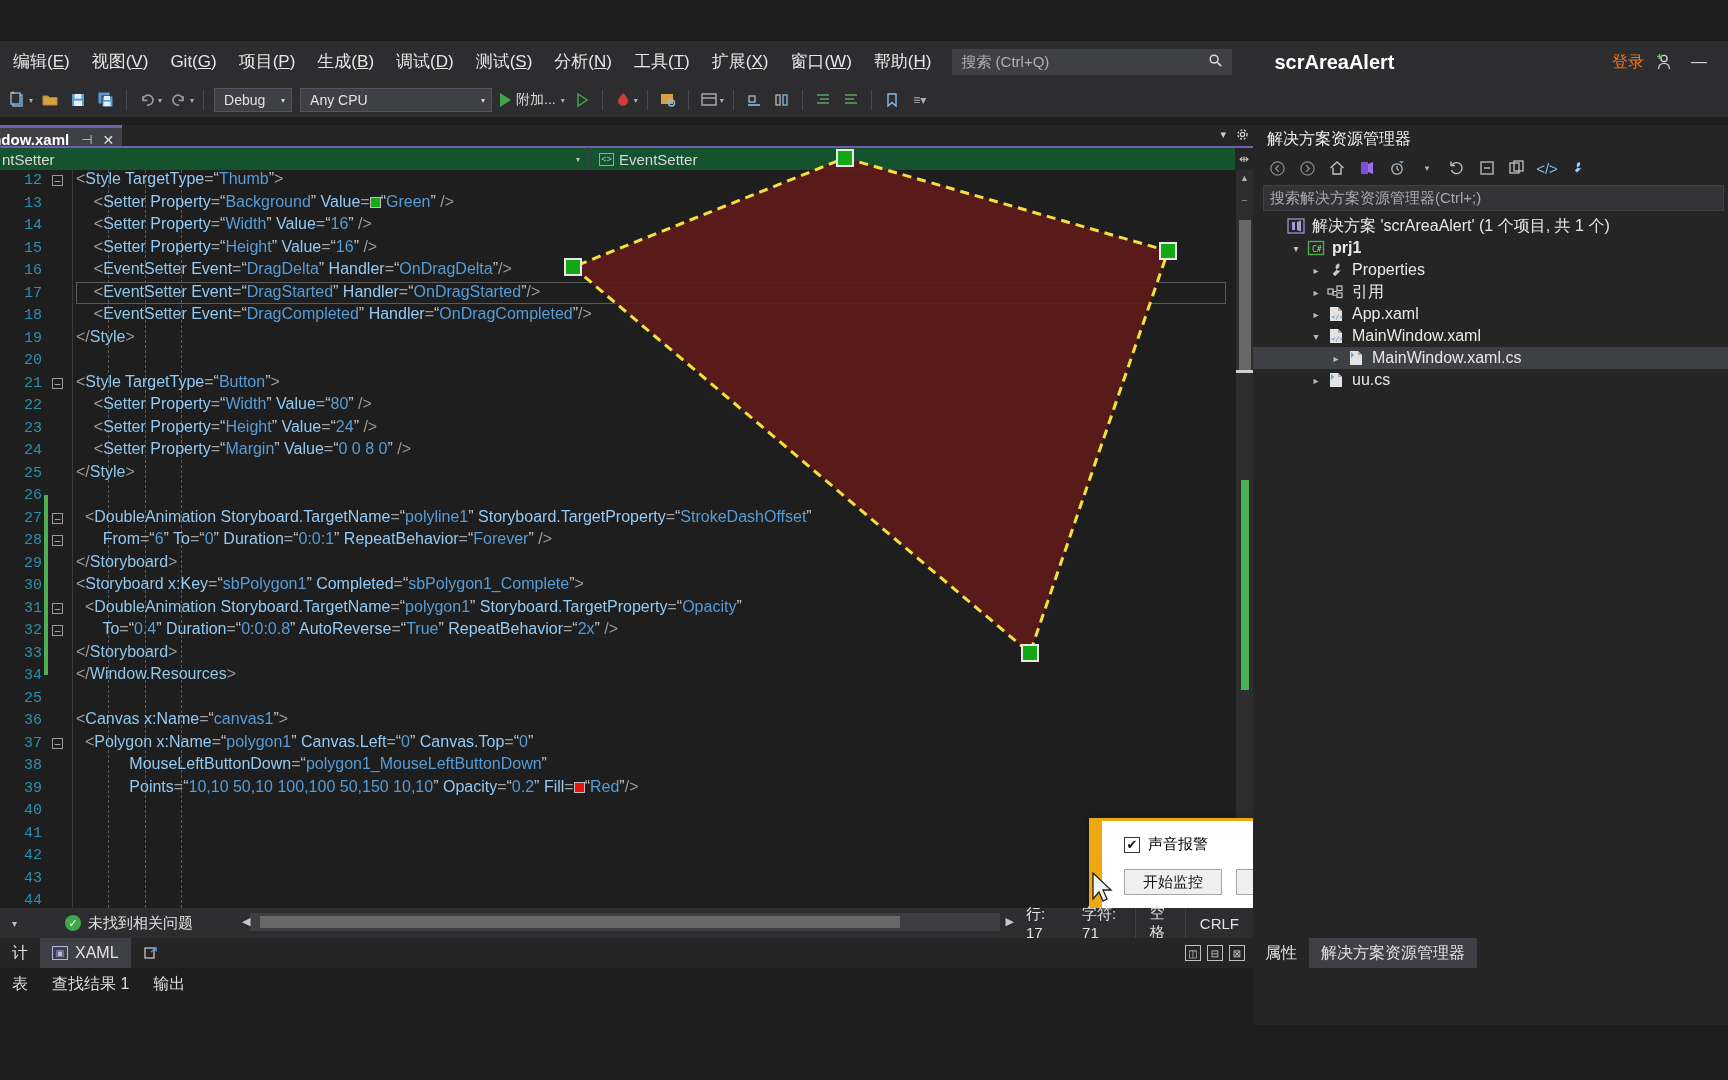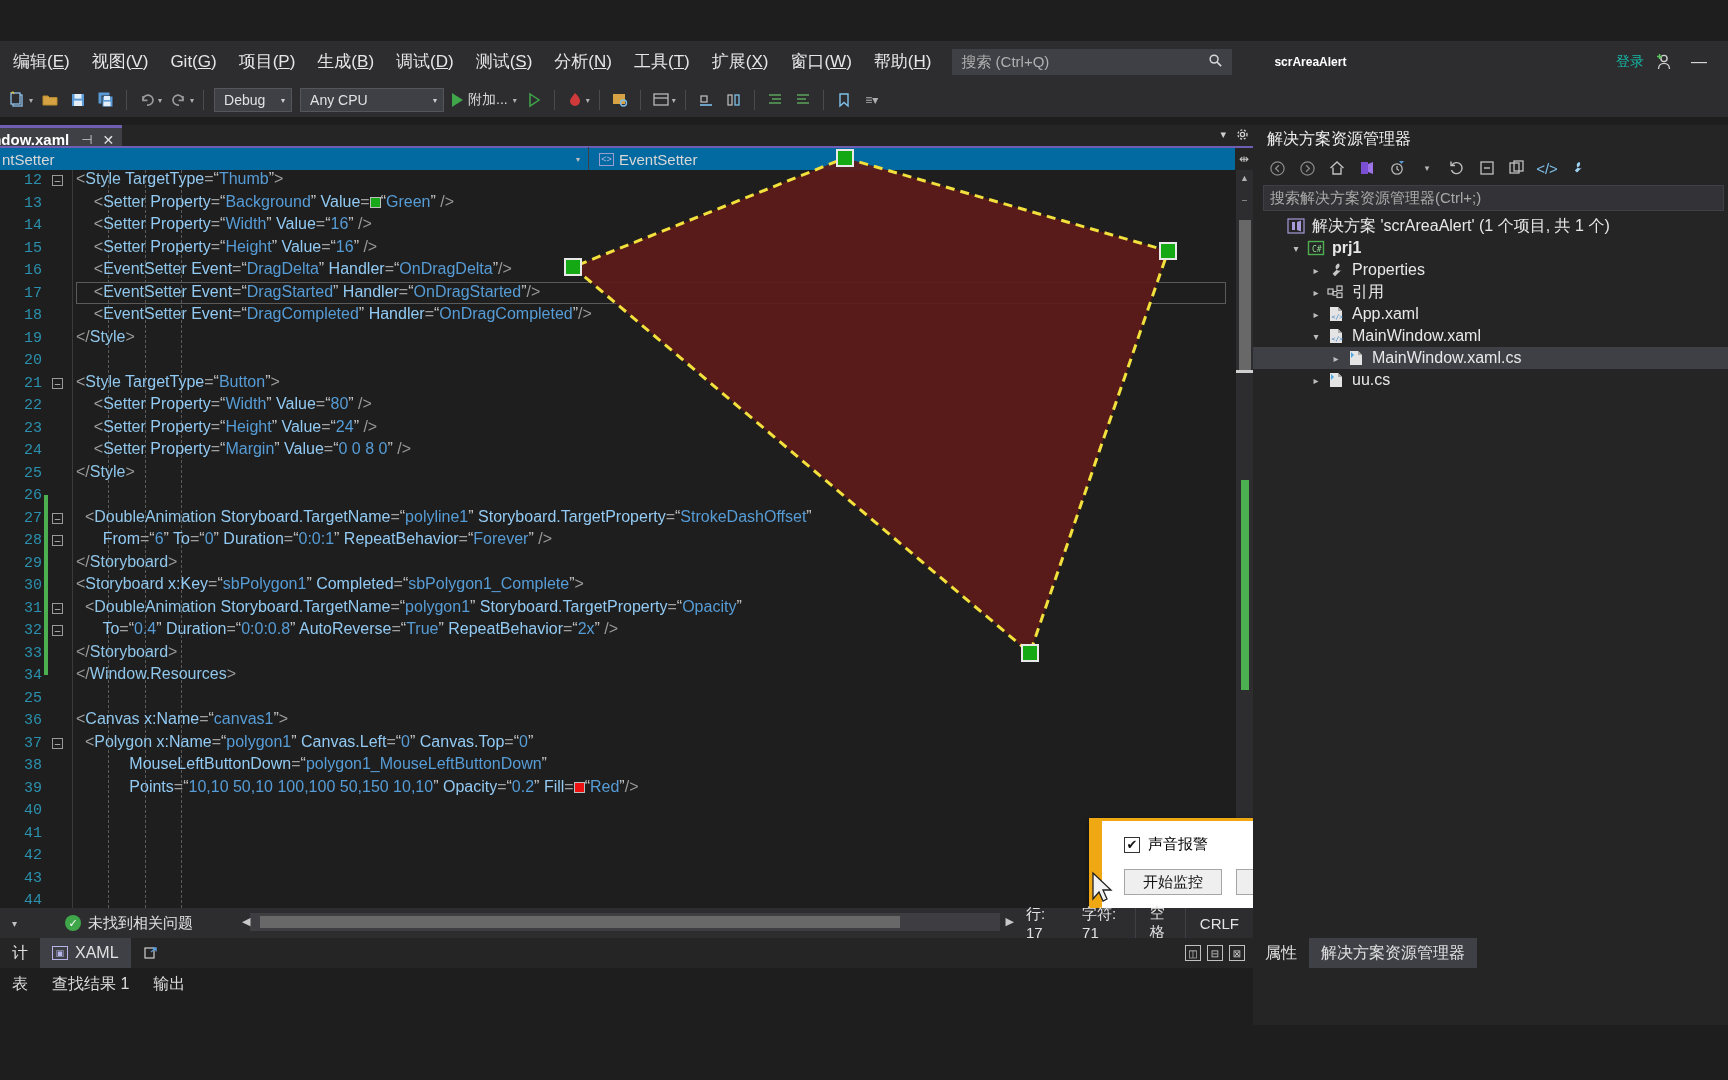--- a/index.html
+++ b/index.html
@@ -24,25 +24,25 @@
   }
   .menu-item u{ text-decoration:underline; }
   .searchbox{
     width:280px; height:26px; background:#3f3f46; border:1px solid #3f3f46;
     margin-left:10px; display:flex; align-items:center; padding:0 8px;
     color:#b0b0b0; font-size:15px; position:relative;
   }
   .searchbox .ph{ flex:1; }
   .searchbox .mag{ color:#d0d0d0; font-size:15px; }
   .solname{
-    margin-left:42px; font-size:12px; font-weight:bold; color:#ffffff;
+    margin-left:42px; font-size:20px; font-weight:bold; color:#ffffff;
     white-space:nowrap;
   }
   .tb-right{ margin-left:auto; display:flex; align-items:center; height:42px; padding-right:6px;}
-  .login{ font-size:14px; color:#14b8a6; padding:0 6px;}
+  .login{ font-size:16px; color:#f97316; padding:0 6px;}
   .adduser{ width:26px;height:26px; display:flex;align-items:center;justify-content:center;}
   .winbtn{ width:46px;height:42px; display:flex;align-items:center;justify-content:center;
     color:#dcdcdc; font-size:16px;}
 
   
   .toolbar{
     position:absolute; left:0; top:42px; width:1728px; height:34px;
     background:#2d2d30; display:flex; align-items:center; padding-left:4px;
   }
   .tb-ico{ width:26px;height:26px;display:flex;align-items:center;justify-content:center;
@@ -50,21 +50,21 @@
   .tb-sep{ width:1px;height:20px;background:#4a4a4f; margin:0 6px;}
   .tb-caret{ font-size:8px; color:#b0b0b0; margin-left:-3px; margin-right:3px;}
   .combo{
     height:24px; background:#3f3f46; border:1px solid #55555c; color:#e2e2e2;
     font-size:14px; display:flex; align-items:center; padding:0 6px 0 9px;
     margin:0 4px; position:relative;
   }
   .combo .cv{ flex:1; }
   .combo .ca{ font-size:8px; color:#cfcfcf; margin-left:10px;}
   .combo.debug{ width:78px; }
-  .combo.cpu{ width:144px; }
+  .combo.cpu{ width:192px; }
   .playrun{ display:flex; align-items:center; color:#d8d8d8; font-size:14px; margin-left:4px;}
   .tri{ width:0;height:0;border-left:11px solid #3fa64a;border-top:7px solid transparent;
         border-bottom:7px solid transparent; margin-right:5px;}
 
   
   .tabstrip{
     position:absolute; left:0; top:84px; width:1253px; height:26px;
     background:#252526;
   }
   .ed-tab{
@@ -73,21 +73,21 @@
     padding:0 8px 0 14px; font-size:15px; color:#ffffff; font-weight:bold;
   }
   .ed-tab .pin{ margin-left:12px; font-size:13px; color:#cfcfcf; font-weight:normal;}
   .ed-tab .x{ margin-left:10px; font-size:14px; color:#e0e0e0; font-weight:normal;}
   .tabstrip .rightgrp{ position:absolute; right:4px; top:3px; display:flex; gap:10px;
     color:#cfcfcf; font-size:11px;}
 
   
   .navbar{
     position:absolute; left:0; top:105px; width:1253px; height:24px;
-    background:#0369a1; border-top:2px solid #6f5fb3;
+    background:#14532d; border-top:2px solid #6f5fb3;
     display:flex; align-items:center; font-size:15px; color:#d8d8d8;
   }
   .nav-left{ width:588px; display:flex; align-items:center; padding-left:2px; height:24px;}
   .nav-right{ flex:1; display:flex; align-items:center; padding-left:10px; height:24px;
      border-left:1px solid #3f3f46;}
   .nav-caret{ margin-left:auto; margin-right:8px; font-size:8px; color:#c0c0c0;}
   .nav-ico{ display:inline-block; width:15px;height:13px;border:1px solid #9b9bd0;
      font-size:9px; line-height:11px; text-align:center; color:#b5b5e8; margin-right:5px;}
 
   

